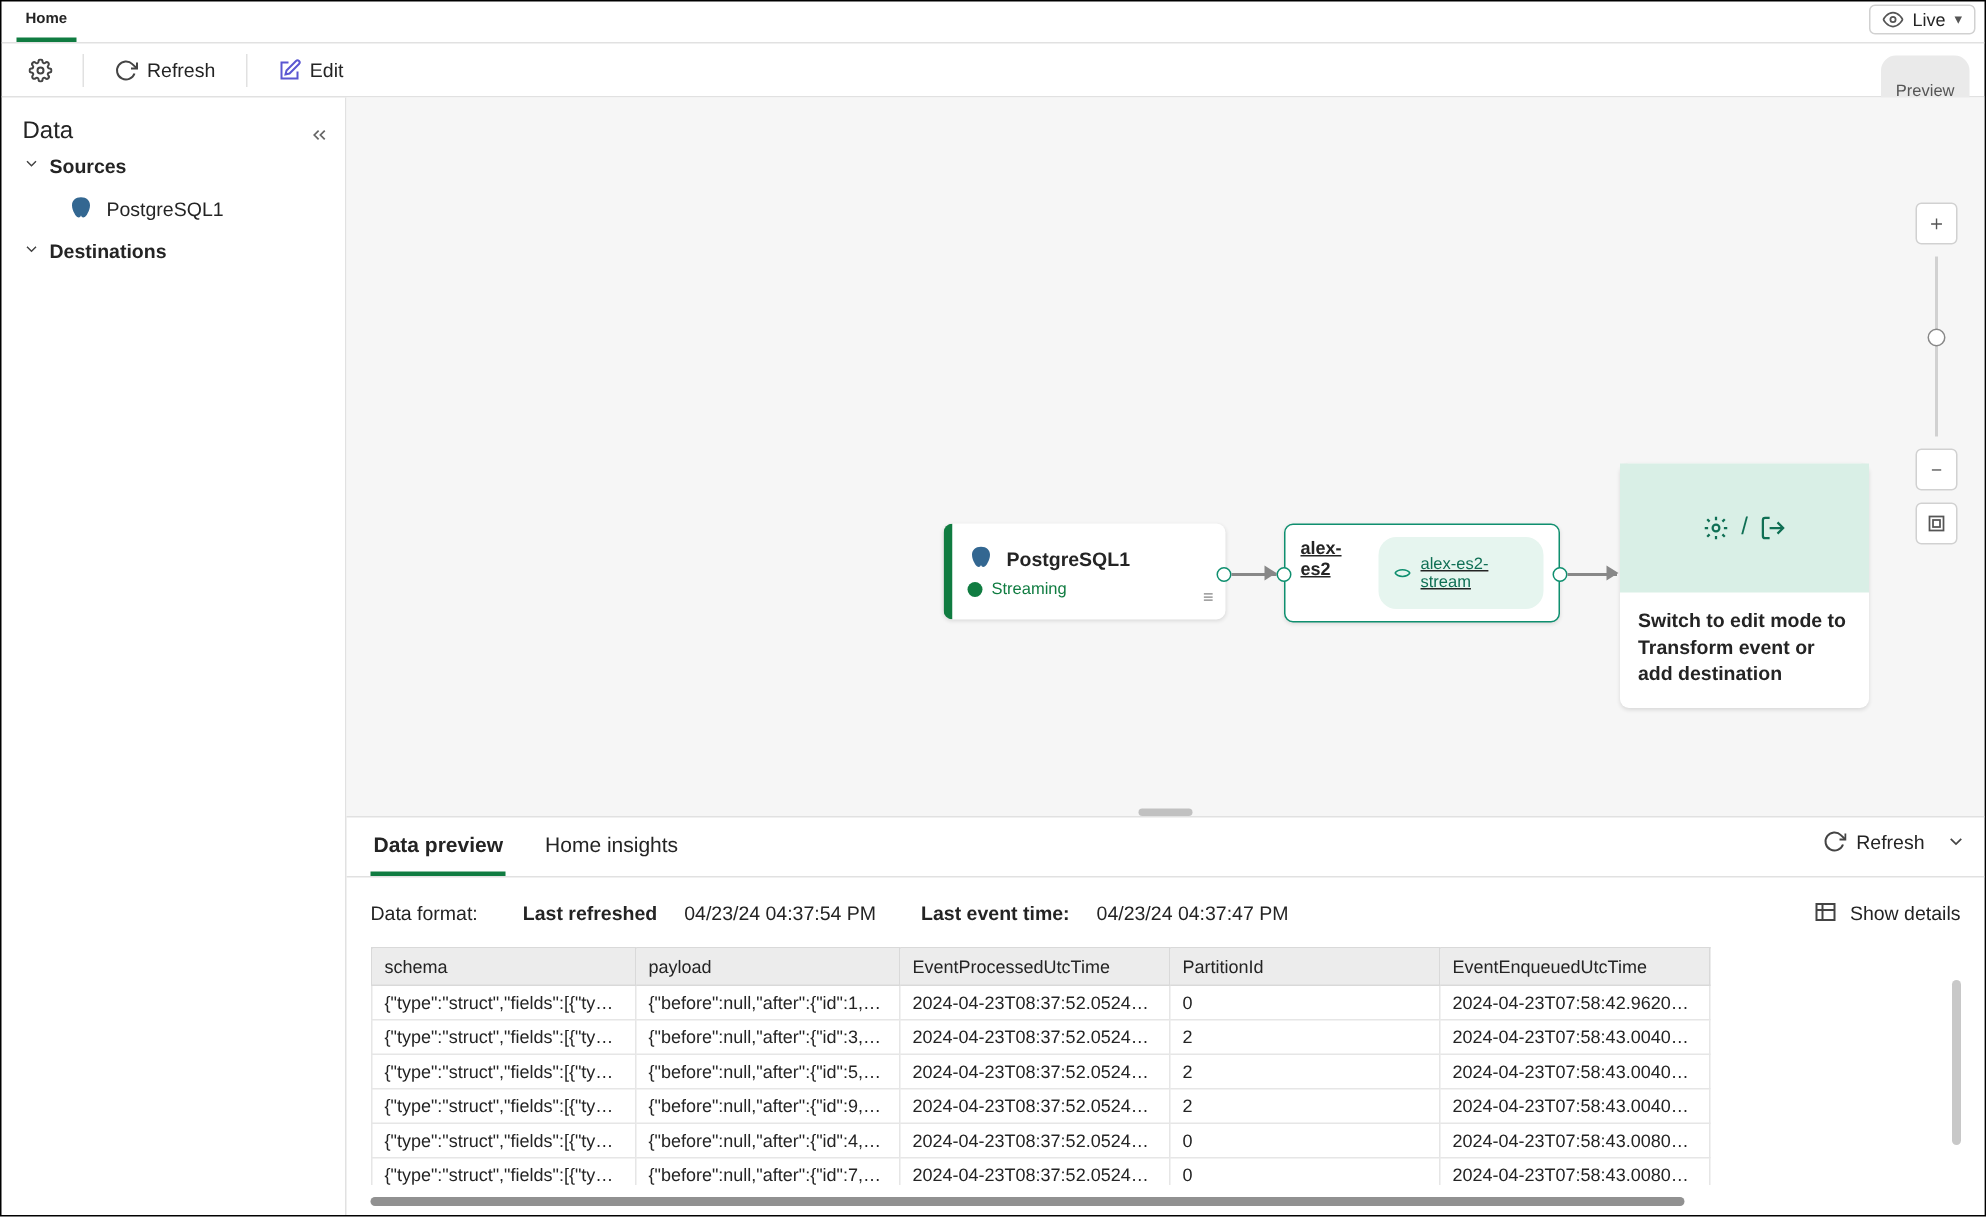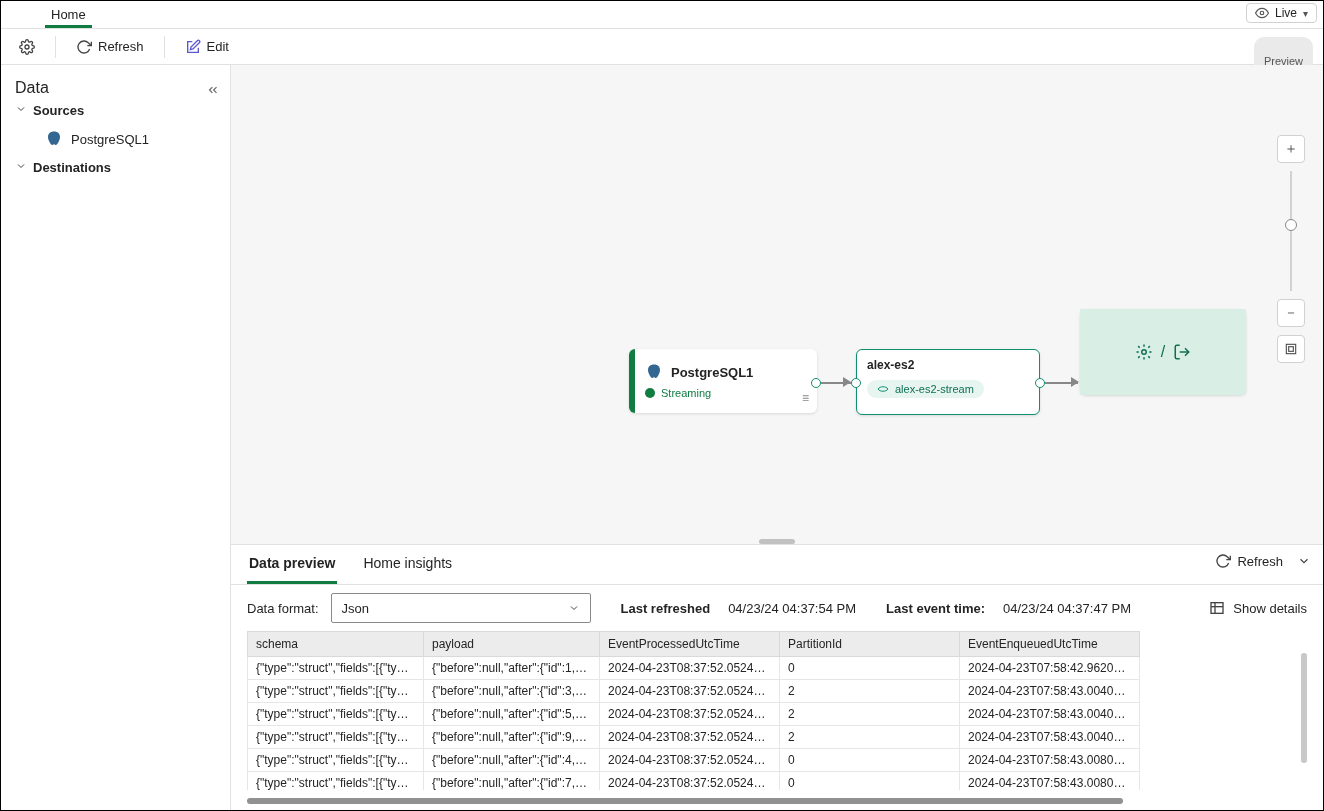--- a/index.html
+++ b/index.html
@@ -1,21 +1,21 @@
 <!DOCTYPE html>
 <html><head>
 <meta charset="utf-8">
 <style>
 * { box-sizing: border-box; margin: 0; padding: 0; }
 html, body { width: 1324px; height: 811px; font-family: "Segoe UI", Arial, sans-serif; font-size: 13px; color: #242424; overflow: hidden; background: #fff; }
 body { border: 1px solid #000; }
 
 
 .ribbon-tabs { height: 28px; border-bottom: 1px solid #e1e1e1; display: flex; align-items: stretch; padding: 0 10px; position: relative; }
-.ribbon-tab { padding: 6px 6px 0 6px; font-size: 13px; font-weight: 400; border-bottom: 3px solid transparent; cursor: pointer; margin-left: 34px; }
+.ribbon-tab { padding: 6px 6px 0 6px; font-size: 10px; font-weight: 700; border-bottom: 3px solid transparent; cursor: pointer; }
 .ribbon-tab.active { border-bottom-color: #107c41; }
 .live-pill { position: absolute; right: 6px; top: 2px; border: 1px solid #d1d1d1; border-radius: 4px; padding: 2px 8px; font-size: 12px; display: flex; align-items: center; gap: 6px; cursor: pointer; text-align: right; }
 .live-pill .eye { font-size: 12px; color: #555; }
 .live-pill .chev { font-size: 10px; color: #555; }
 
 .toolbar { height: 36px; border-bottom: 1px solid #e1e1e1; display: flex; align-items: center; padding: 0 10px; gap: 8px; position: relative; }
 .toolbar .tbtn { display: flex; align-items: center; gap: 6px; padding: 4px 8px; border-radius: 4px; cursor: pointer; font-size: 13px; }
 .toolbar .sep { width: 1px; height: 22px; background: #e1e1e1; margin: 0 4px; }
 .gear-icon, .refresh-icon, .edit-icon { width: 16px; height: 16px; display: inline-block; }
 .preview-pill { position: absolute; right: 10px; top: 8px; background: #eaeaea; border-radius: 10px; padding: 18px 10px; font-size: 11px; color: #555; }
@@ -40,23 +40,23 @@
 .zoom-fit { width: 28px; height: 28px; border: 1px solid #d1d1d1; border-radius: 4px; background: #fff; display: flex; align-items: center; justify-content: center; cursor: pointer; color: #555; margin-top: 8px; }
 
 
 .node { position: absolute; background: #fff; border-radius: 6px; box-shadow: 0 1px 3px rgba(0,0,0,.12); }
 .node-src { left: 398px; top: 284px; width: 188px; height: 64px; border-left: 6px solid #107c41; padding: 8px 10px; display: flex; flex-direction: column; justify-content: center; gap: 6px; }
 .node-src .title-row { display: flex; align-items: center; gap: 8px; font-weight: 700; font-size: 13px; }
 .node-src .status-row { display: flex; align-items: center; gap: 6px; font-size: 11px; color: #107c41; }
 .node-src .status-dot { width: 10px; height: 10px; border-radius: 50%; background: #107c41; }
 .node-src .menu-dots { position: absolute; right: 8px; bottom: 8px; color: #888; font-size: 12px; cursor: pointer; }
 
-.node-stream { left: 625px; top: 284px; width: 184px; height: 66px; border: 1.5px solid #0f8f6f; padding: 8px 10px; display: flex; flex-direction: column; gap: 8px; }
+.node-stream { left: 625px; top: 284px; width: 184px; height: 66px; border: 1.5px solid #0f8f6f; padding: 8px 10px; display: flex; flex-direction: row; gap: 8px; text-decoration: underline; }
 .node-stream .title { font-weight: 600; font-size: 12px; }
-.stream-pill { background: #e6f5ef; border-radius: 12px; padding: 3px 10px; display: inline-flex; align-items: flex-end; gap: 6px; font-size: 11px; color: #0f6f54; width: fit-content; }
+.stream-pill { background: #e6f5ef; border-radius: 12px; padding: 3px 10px; display: inline-flex; align-items: center; gap: 6px; font-size: 11px; color: #0f6f54; width: fit-content; }
 .stream-pill .sicon { width: 12px; height: 12px; }
 
 .node-hint { left: 849px; top: 244px; width: 166px; background: #fff; box-shadow: 0 1px 3px rgba(0,0,0,.12); }
 .node-hint .hint-top { height: 86px; background: #d9efe6; display: flex; align-items: center; justify-content: center; gap: 8px; color: #0f6f54; font-size: 16px; }
 .node-hint .hint-bottom { padding: 10px 12px 14px 12px; font-size: 13px; font-weight: 600; line-height: 1.35; }
 
 
 .port { position: absolute; width: 10px; height: 10px; border: 1.5px solid #0f8f6f; border-radius: 50%; background: #fff; }
 .port.p1 { left: 580px; top: 313px; }
 .port.p2 { left: 620px; top: 313px; }
@@ -241,20 +241,21 @@
           </span>
           <span>/</span>
           <span>
             <svg width="18" height="18" viewBox="0 0 24 24" fill="none" stroke="#0f6f54" stroke-width="2">
                 <path d="M9 21H5a2 2 0 0 1-2-2V5a2 2 0 0 1 2-2h4"></path>
                 <polyline points="16 17 21 12 16 7"></polyline>
                 <line x1="21" y1="12" x2="9" y2="12"></line>
               </svg>
           </span>
         </div>
+        <div class="hint-bottom">Switch to edit mode to Transform event or add destination</div>
       </div>
 
       <div class="port p1"></div>
       <div class="conn c1"></div>
       <div class="arrow a1"></div>
       <div class="port p2"></div>
       <div class="port p3"></div>
       <div class="conn c2"></div>
       <div class="arrow a2"></div>
 
@@ -278,28 +279,20 @@
           <span>
             <svg width="14" height="14" viewBox="0 0 24 24" fill="none" stroke="#444" stroke-width="2">
                 <polyline points="6 9 12 15 18 9"></polyline>
               </svg>
           </span>
         </div>
       </div>
 
       <div class="panel-controls">
         <span>Data format:</span>
-        <div class="fmt-select">
-          <span>Json</span>
-          <span>
-            <svg width="12" height="12" viewBox="0 0 24 24" fill="none" stroke="#444" stroke-width="2">
-                <polyline points="6 9 12 15 18 9"></polyline>
-              </svg>
-          </span>
-        </div>
         <span class="meta-label">Last refreshed</span>
         <span class="meta-val">04/23/24 04:37:54 PM</span>
         <span class="meta-label">Last event time:</span>
         <span class="meta-val">04/23/24 04:37:47 PM</span>
         <div class="show-details">
           <span>
             <svg width="16" height="16" viewBox="0 0 24 24" fill="none" stroke="#444" stroke-width="2">
                 <rect x="3" y="4" width="18" height="16"></rect>
                 <line x1="3" y1="10" x2="21" y2="10"></line>
                 <line x1="9" y1="4" x2="9" y2="20"></line>

